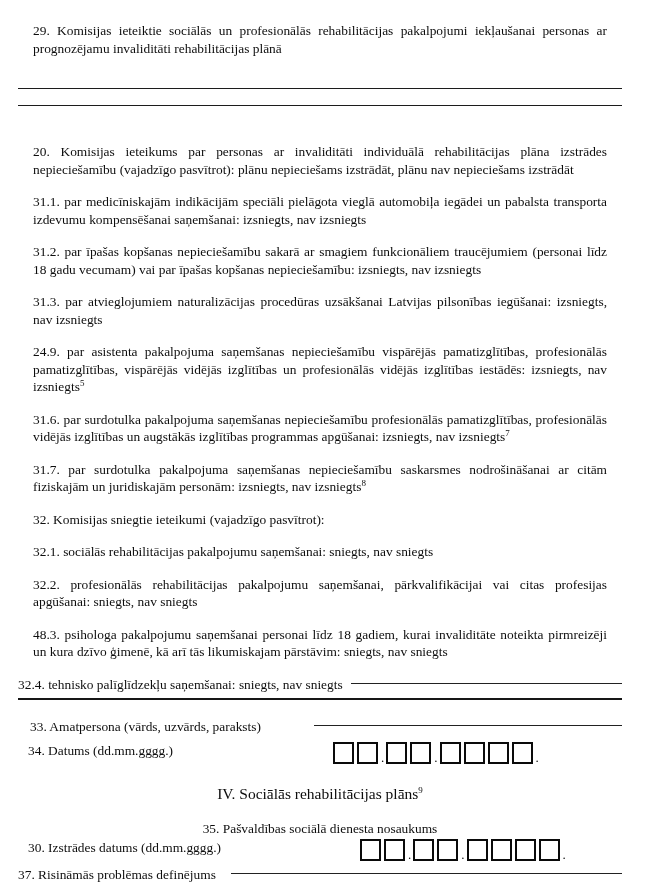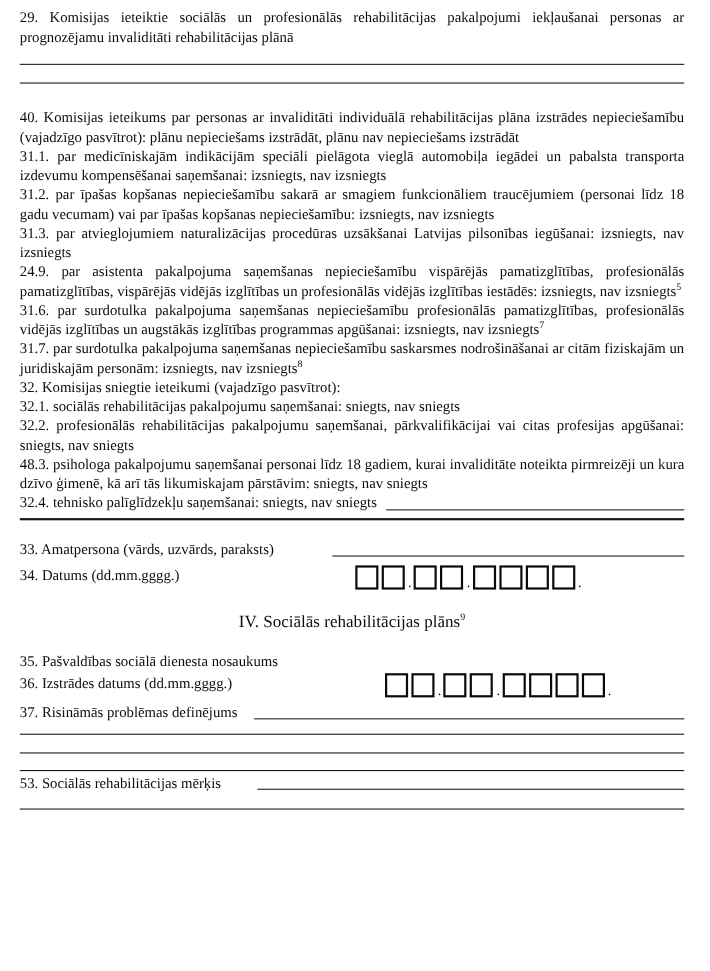--- a/index.html
+++ b/index.html
@@ -8,45 +8,45 @@
     width:645px; height:883px;
     box-sizing:border-box;
     padding:7px 23px 0 18px;
     background:#ffffff;
     color:#0d0d0d;
     font-family:"Liberation Serif","DejaVu Serif",serif;
     font-size:13.4px;
     line-height:17.5px;
     overflow:hidden;
   }
-  .para { margin:0; text-align:justify; }
+  .para { margin:15px; text-align:justify; }
   sup { font-size:9px; line-height:0; vertical-align:super; }
 
   
   .rule { border-bottom:1.8px solid #1c1c1c; }
   .rule-a { height:16px; }
   .rule-b { height:16px; }
   .gap-30 { height:22px; }
 
   
-  .fill-row { display:flex; align-items:flex-end; margin:0; }
+  .fill-row { display:flex; align-items:center; margin:0; }
   .fill-row .lbl { white-space:nowrap; }
   .fill { flex:1; border-bottom:1.5px solid #222; margin-bottom:2px; min-width:20px; }
   .fill-32-4 { margin-left:8px; }
   .fill-33 { margin-left:53px; }
   .fill-37 { margin-left:15px; }
   .fill-38 { margin-left:33px; }
 
   .separator { border-bottom:2.6px solid #161616; margin-top:5px; }
 
-  .row-33 { margin-top:18px; }
-  .date-row { position:relative; height:26px; }
+  .row-33 { margin-top:18px;margin-left:12px; }
+  .date-row { position:relative; height:26px;margin-left:10px; }
   .row-34 { margin-top:6px; }
   .row-36 { margin-top:2px; }
-  .row-35 { margin-top:16px; }
+  .row-35 { margin-top:16px;text-align:center; }
   .row-37 { margin-top:1px; }
 
   .dboxes { position:absolute; top:0; display:flex; align-items:flex-end; }
   .dboxes-34 { left:305px; }
   .dboxes-36 { left:332px; }
   .dbox {
     width:21px; height:22px;
     border:2px solid #0a0a0a;
     box-sizing:border-box;
     background:#fff;
@@ -72,21 +72,21 @@
 <body>
 
 <div class="page">
 
   <p class="para"><span>29. Komisijas ieteiktie sociālās un profesionālās rehabilitācijas pakalpojumi iekļaušanai personas ar prognozējamu invaliditāti rehabilitācijas plānā</span></p>
 
   <div class="rule rule-a"></div>
   <div class="rule rule-b"></div>
   <div class="gap-30"></div>
 
-  <p class="para"><span>40. Komisijas ieteikums par personas ar invaliditāti individuālā rehabilitācijas plāna izstrādes nepieciešamību (vajadzīgo pasvītrot): plānu nepieciešams izstrādāt, plānu nav nepieciešams izstrādāt</span></p>
+  <p class="para"><span>20. Komisijas ieteikums par personas ar invaliditāti individuālā rehabilitācijas plāna izstrādes nepieciešamību (vajadzīgo pasvītrot): plānu nepieciešams izstrādāt, plānu nav nepieciešams izstrādāt</span></p>
   <p class="para"><span>31.1. par medicīniskajām indikācijām speciāli pielāgota vieglā automobiļa iegādei un pabalsta transporta izdevumu kompensēšanai saņemšanai: izsniegts, nav izsniegts</span></p>
   <p class="para"><span>31.2. par īpašas kopšanas nepieciešamību sakarā ar smagiem funkcionāliem traucējumiem (personai līdz 18 gadu vecumam) vai par īpašas kopšanas nepieciešamību: izsniegts, nav izsniegts</span></p>
   <p class="para"><span>31.3. par atvieglojumiem naturalizācijas procedūras uzsākšanai Latvijas pilsonības iegūšanai: izsniegts, nav izsniegts</span></p>
   <p class="para"><span>24.9. par asistenta pakalpojuma saņemšanas nepieciešamību vispārējās pamatizglītības, profesionālās pamatizglītības, vispārējās vidējās izglītības un profesionālās vidējās izglītības iestādēs: izsniegts, nav izsniegts</span><sup>5</sup></p>
   <p class="para"><span>31.6. par surdotulka pakalpojuma saņemšanas nepieciešamību profesionālās pamatizglītības, profesionālās vidējās izglītības un augstākās izglītības programmas apgūšanai: izsniegts, nav izsniegts</span><sup>7</sup></p>
   <p class="para"><span>31.7. par surdotulka pakalpojuma saņemšanas nepieciešamību saskarsmes nodrošināšanai ar citām fiziskajām un juridiskajām personām: izsniegts, nav izsniegts</span><sup>8</sup></p>
   <p class="para"><span>32. Komisijas sniegtie ieteikumi (vajadzīgo pasvītrot):</span></p>
   <p class="para"><span>32.1. sociālās rehabilitācijas pakalpojumu saņemšanai: sniegts, nav sniegts</span></p>
   <p class="para"><span>32.2. profesionālās rehabilitācijas pakalpojumu saņemšanai, pārkvalifikācijai vai citas profesijas apgūšanai: sniegts, nav sniegts</span></p>
   <p class="para"><span>48.3. psihologa pakalpojumu saņemšanai personai līdz 18 gadiem, kurai invaliditāte noteikta pirmreizēji un kura dzīvo ģimenē, kā arī tās likumiskajam pārstāvim: sniegts, nav sniegts</span></p>
@@ -120,21 +120,21 @@
     </span>
   </div>
 
   <h2 class="heading4"><span>IV. Sociālās rehabilitācijas plāns</span><sup>9</sup></h2>
 
   <div class="row-35">
     <span class="lbl">35. Pašvaldības sociālā dienesta nosaukums</span>
   </div>
 
   <div class="date-row row-36">
-    <span class="lbl">36. Izstrādes datums (dd.mm.gggg.)</span>
+    <span class="lbl">30. Izstrādes datums (dd.mm.gggg.)</span>
     <span class="dboxes dboxes-36">
       <span class="dbox"></span>
         <span class="dbox"></span>
         <span class="dot">.</span>
         <span class="dbox"></span>
         <span class="dbox"></span>
         <span class="dot">.</span>
         <span class="dbox"></span>
         <span class="dbox"></span>
         <span class="dbox"></span>

